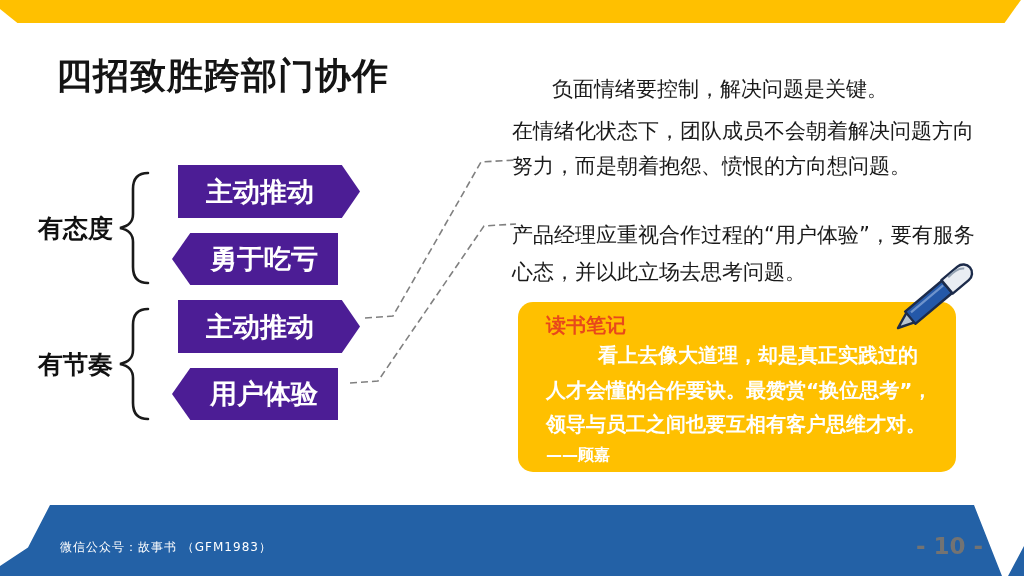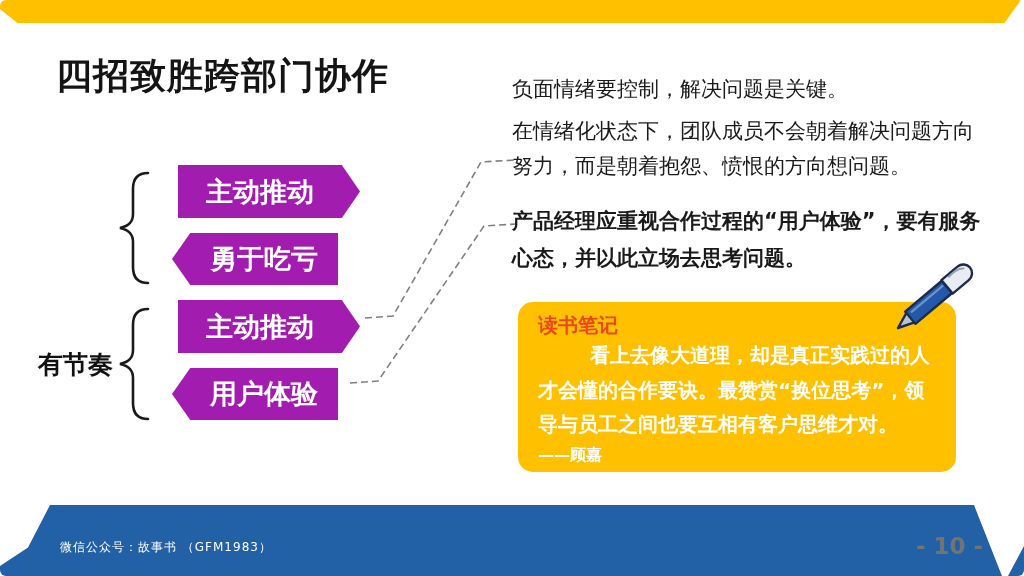--- a/index.html
+++ b/index.html
@@ -1,58 +1,58 @@
 <!DOCTYPE html>
 <html><head>
 <meta charset="utf-8">
 <style>
   html,body{margin:0;padding:0;}
   body{font-family:"DejaVu Sans","Liberation Sans",sans-serif;}
-  .slide{position:relative;width:1024px;height:576px;background:#ffffff;overflow:hidden;border-radius:6px;}
+  .slide{position:relative;width:1024px;height:576px;background:#ffffff;overflow:hidden;}
 
   
   .topbar{position:absolute;left:0;top:0;width:1024px;height:23px;background:#FFC000;
     clip-path:polygon(0 0,99.7% 0,98.1% 100%,1.7% 100%,0 39%);}
 
   
   .title{position:absolute;left:56px;top:52px;font-size:36px;font-weight:900;color:#141414;letter-spacing:1px;white-space:nowrap;}
 
   
   .grp-label{position:absolute;left:38px;width:80px;font-size:25px;font-weight:800;color:#111;white-space:nowrap;}
   .grp-label.g1{top:212px;}
   .grp-label.g2{top:348px;}
 
   
   .brace{position:absolute;left:116px;width:38px;height:116px;}
   .brace.b1{top:170px;}
   .brace.b2{top:306px;}
 
   
-  .arrow{position:absolute;color:#fff;font-weight:800;font-size:27px;display:flex;align-items:center;justify-content:center;background:#a21caf;}
+  .arrow{position:absolute;color:#fff;font-weight:800;font-size:27px;display:flex;align-items:center;justify-content:center;background:#4c1d95;}
   .arrow.right{left:178px;width:182px;height:53px;clip-path:polygon(0 0,90% 0,100% 50%,90% 100%,0 100%);padding-right:0;}
   .arrow.right span{margin-right:18px;}
   .arrow.left{left:172px;width:166px;height:52px;clip-path:polygon(11% 0,100% 0,100% 100%,11% 100%,0 50%);}
   .arrow.left span{margin-left:18px;}
   .arrow.a1{top:165px;}
   .arrow.a2{top:233px;}
   .arrow.a3{top:300px;}
   .arrow.a4{top:368px;}
 
   
   .connectors{position:absolute;left:0;top:0;width:1024px;height:576px;pointer-events:none;}
 
   
   .rightcol{position:absolute;left:512px;top:0;width:472px;color:#1a1a1a;}
   .para{position:absolute;left:0;font-size:21px;line-height:1.65;}
-  .para.p1{top:72px;}
+  .para.p1{top:72px;margin-left:40px;}
   .para.p2{top:114px;}
-  .para.p3{top:203px;line-height:1.75;font-weight:bold;}
+  .para.p3{top:217px;line-height:1.75;}
 
   
-  .note{position:absolute;left:518px;top:302px;width:438px;height:170px;background:#FFC000;border-radius:15px;box-sizing:border-box;padding:10px 20px 8px 20px;}
+  .note{position:absolute;left:518px;top:302px;width:438px;height:170px;background:#FFC000;border-radius:15px;box-sizing:border-box;padding:10px 20px 8px 28px;}
   .note-heading{font-size:20px;font-weight:800;color:#E8481B;line-height:1.3;}
   .note-body{font-size:20px;font-weight:800;color:#ffffff;line-height:1.73;text-indent:2.6em;}
   .note-sign{font-size:16px;font-weight:800;color:#ffffff;line-height:1.6;}
 
   
   .pen{position:absolute;left:888px;top:242px;width:112px;height:100px;}
 
   
   .footer{position:absolute;left:0;bottom:0;width:1024px;height:71px;}
   .footer-main{position:absolute;inset:0;background:#2361A6;
@@ -64,20 +64,21 @@
 </style>
 </head>
 <body>
 
 <div class="slide">
 
   <div class="topbar"></div>
 
   <div class="title">四招致胜跨部门协作</div>
 
+  <div class="grp-label g1">有态度</div>
   <div class="grp-label g2">有节奏</div>
 
   <svg class="brace b1" viewBox="0 0 38 116">
     <path d="M32 3 C21 3 17 9 17 19 L17 44 C17 52 13 56 4 58 C13 60 17 64 17 72 L17 97 C17 107 21 113 32 113" fill="none" stroke="#1a1a1a" stroke-width="2.6" stroke-linecap="round"></path>
   </svg>
   <svg class="brace b2" viewBox="0 0 38 116">
     <path d="M32 3 C21 3 17 9 17 19 L17 44 C17 52 13 56 4 58 C13 60 17 64 17 72 L17 97 C17 107 21 113 32 113" fill="none" stroke="#1a1a1a" stroke-width="2.6" stroke-linecap="round"></path>
   </svg>
 
   <div class="arrow right a1">

